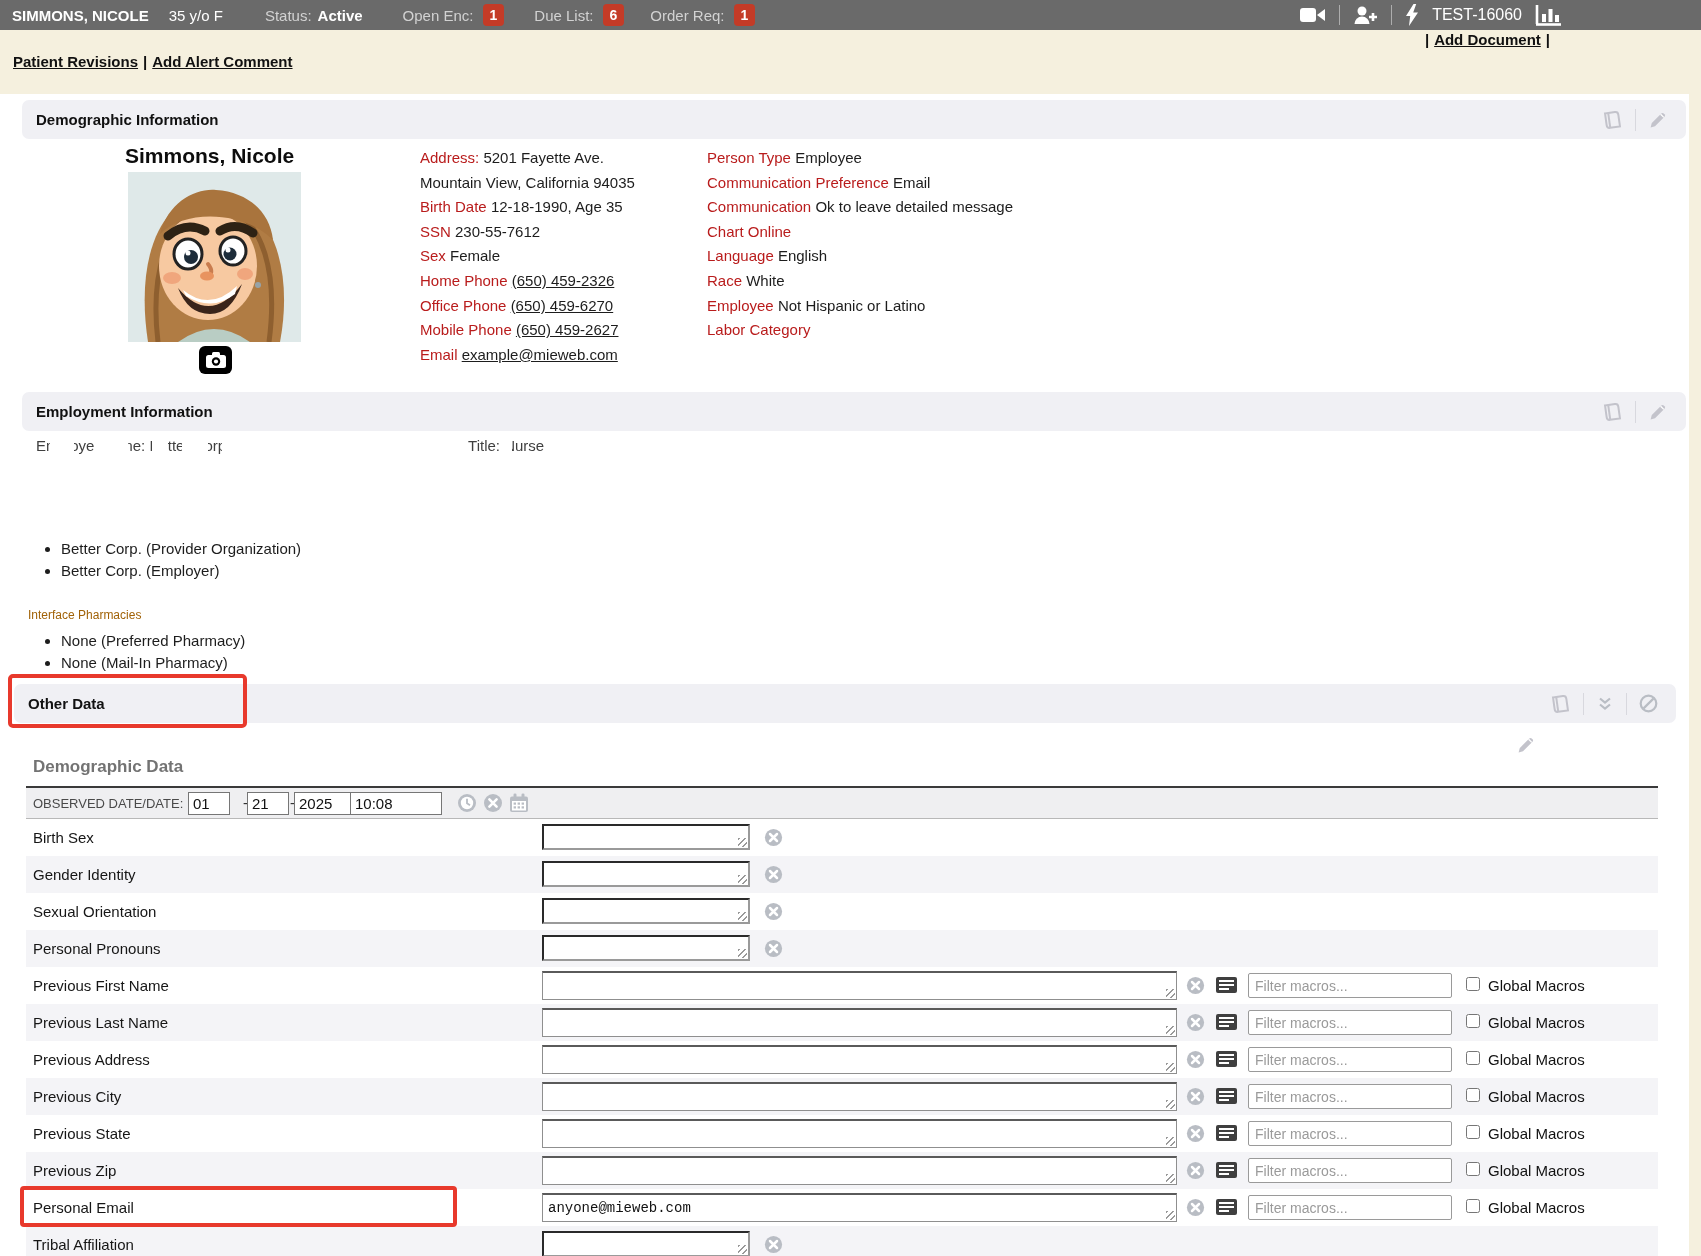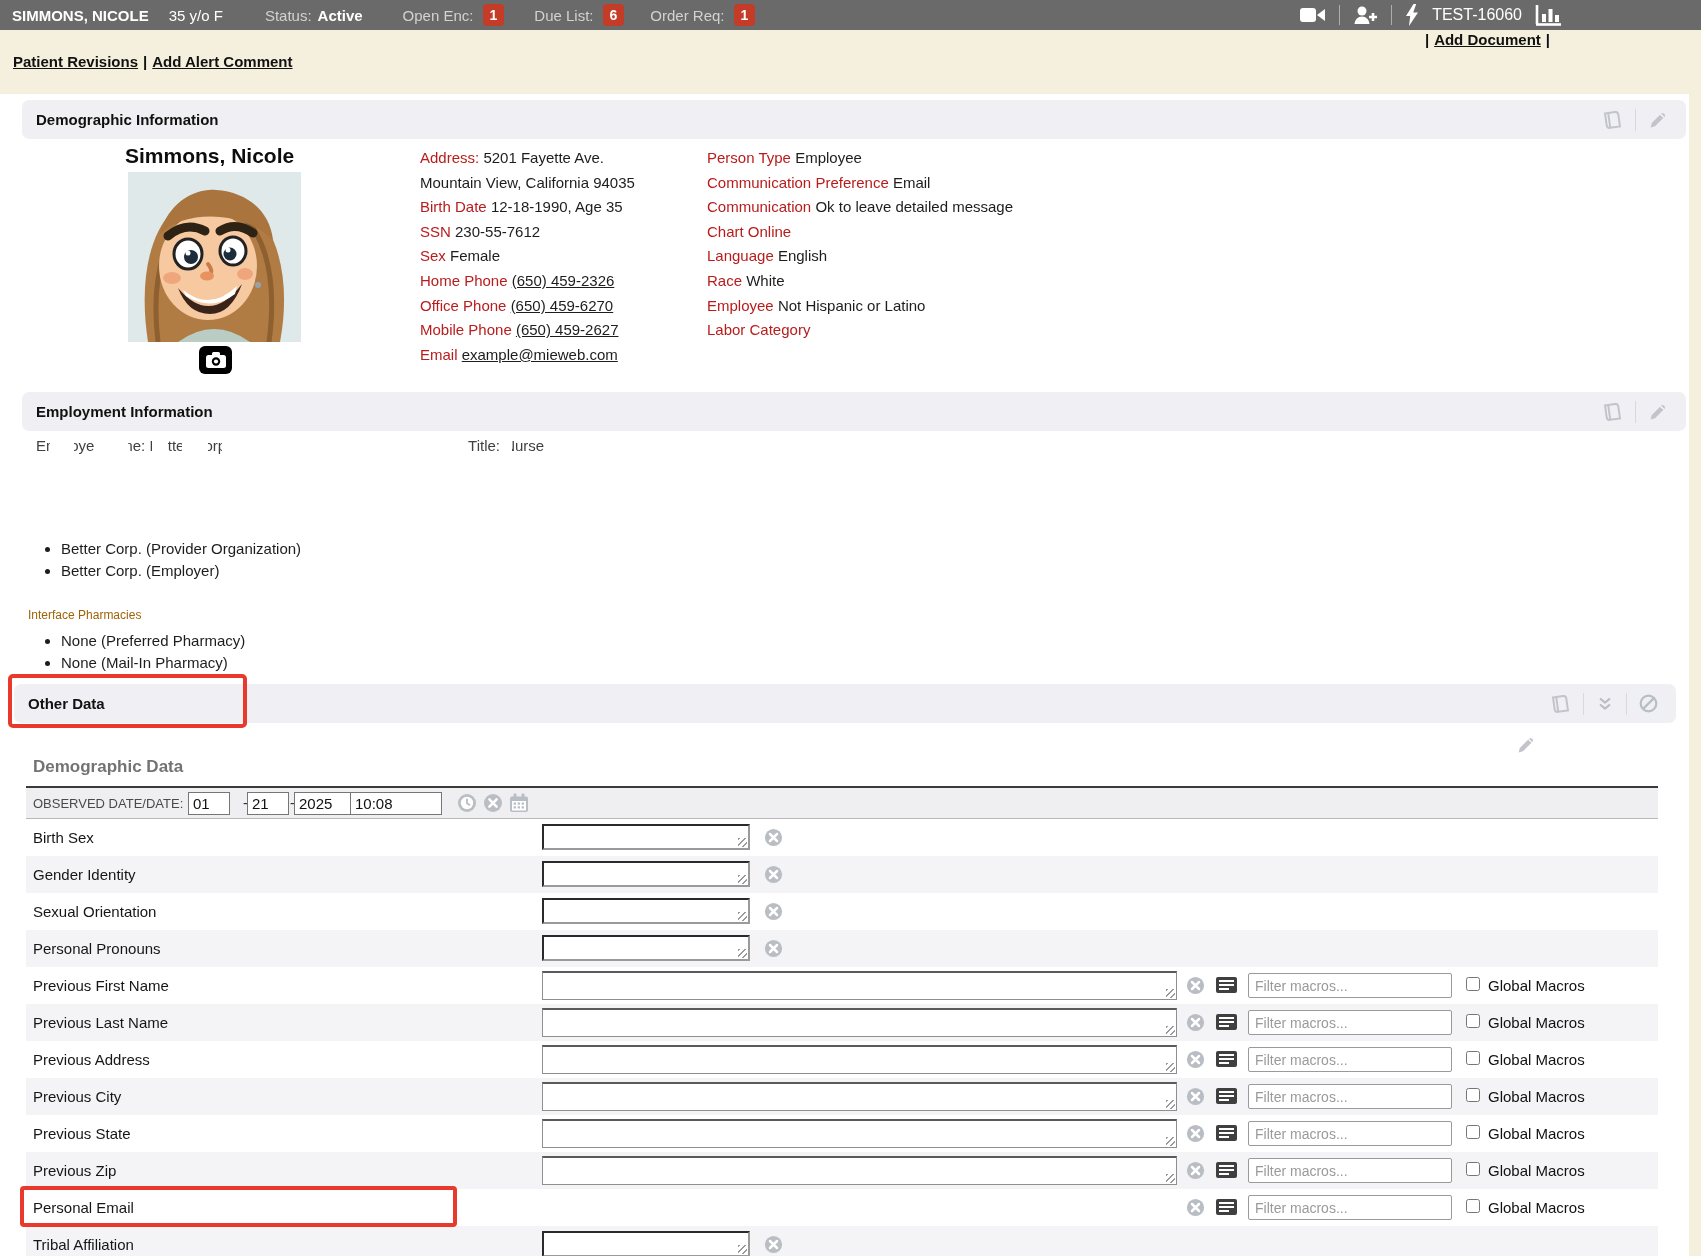--- a/index.html
+++ b/index.html
@@ -476,20 +476,21 @@
           <rect x="3" y="3" width="15" height="2" fill="#fff"></rect>
           <rect x="3" y="7" width="15" height="2" fill="#fff"></rect>
           <rect x="3" y="11" width="10" height="2" fill="#fff"></rect>
         </svg></span>
       <input class="filter" placeholder="Filter macros..." style="">
       <input class="gmcb" type="checkbox" style="">
       <span class="gmlabel">Global Macros</span>
     </div>
     <div class="frow" style="top: 1189px;">
       <span class="rlabel">Personal Email</span>
+      <div class="tarea">anyone@mieweb.com</div>
       <span class="xic xta"><svg width="19" height="19" viewBox="0 0 19 19">
           <circle cx="9.5" cy="9.5" r="8.6" fill="#b9bdc4"></circle>
           <path d="M6 6l7 7M13 6l-7 7" stroke="#fff" stroke-width="2.5" stroke-linecap="round"></path>
         </svg></span>
       <span class="kbic"><svg width="21" height="16" viewBox="0 0 21 16">
           <rect width="21" height="16" rx="2" fill="#3f3f3f"></rect>
           <rect x="3" y="3" width="15" height="2" fill="#fff"></rect>
           <rect x="3" y="7" width="15" height="2" fill="#fff"></rect>
           <rect x="3" y="11" width="10" height="2" fill="#fff"></rect>
         </svg></span>

